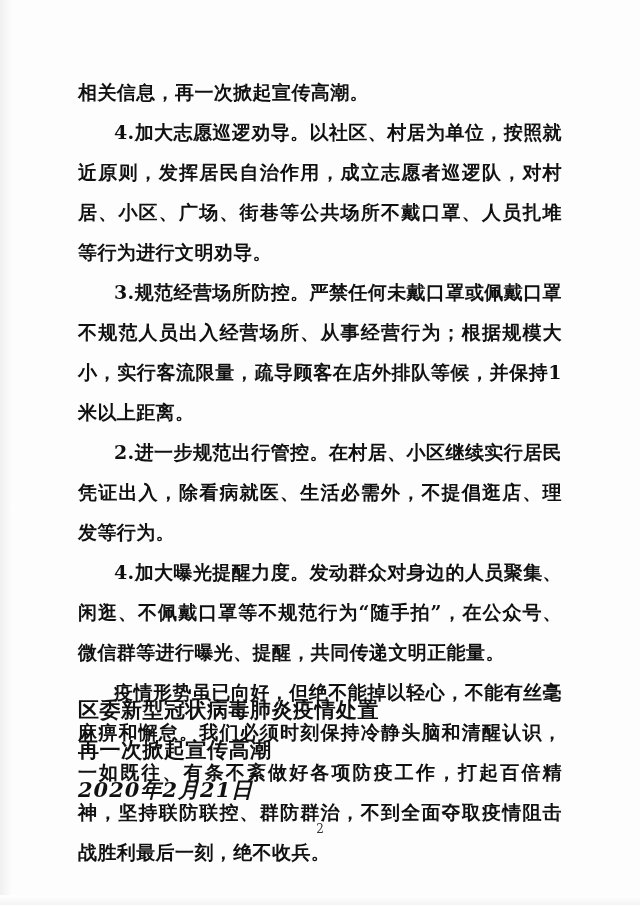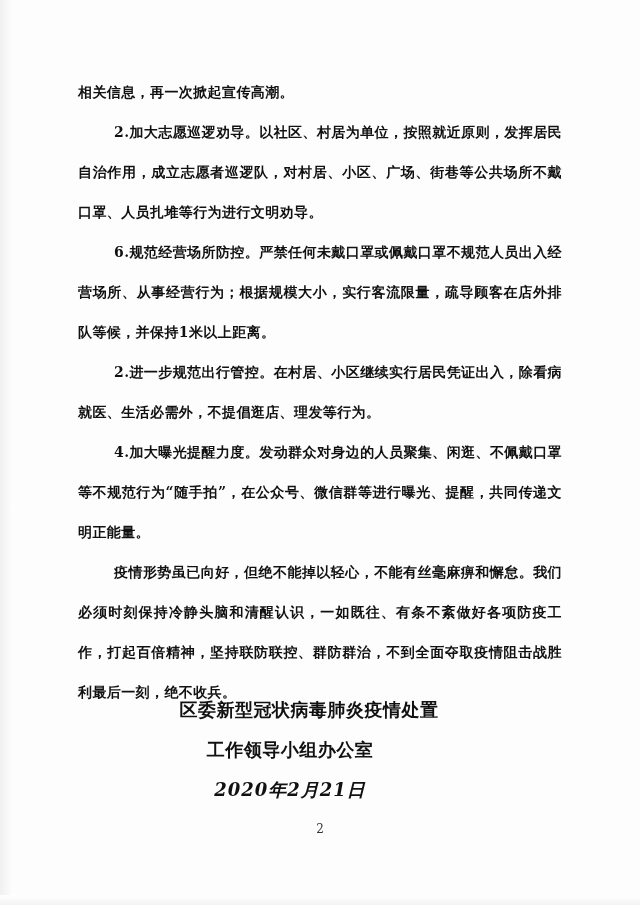--- a/index.html
+++ b/index.html
@@ -21,39 +21,39 @@
     background: #fdfdfd;
     box-sizing: border-box;
   }
   .content {
     position: absolute;
     left: 78px;
     top: 72px;
     width: 484px;
   }
   .para {
-    font-size: 14px;
+    font-size: 19px;
     line-height: 40px;
     letter-spacing: 0.4px;
     text-align: justify;
     text-justify: inter-ideograph;
     margin: 0 0 0 0;
     color: #111111;
     font-weight: 600;
   }
   .para.indent {
     text-indent: 36px;
   }
   .signature {
     position: absolute;
     left: 78px;
     top: 690px;
     width: 484px;
-    text-align: center;
-    font-size: 18px;
+    text-align: left;
+    font-size: 21px;
     line-height: 40px;
     font-weight: 600;
     color: #111111;
   }
   .sig-line {
     display: block;
     padding-right: 22px;
     letter-spacing: 0.5px;
   }
   .sig-line.l2 {
@@ -93,29 +93,29 @@
 </style>
 </head>
 <body>
 
 <div class="page">
 
   <div class="scan-edge-left"></div>
 
   <div class="content">
     <p class="para">相关信息，再一次掀起宣传高潮。</p>
-    <p class="para indent">2.加大志愿巡逻劝导。以社区、村居为单位，按照就近原则，发挥居民自治作用，成立志愿者巡逻队，对村居、小区、广场、街巷等公共场所不戴口罩、人员扎堆等行为进行文明劝导。</p>
-    <p class="para indent">6.规范经营场所防控。严禁任何未戴口罩或佩戴口罩不规范人员出入经营场所、从事经营行为；根据规模大小，实行客流限量，疏导顾客在店外排队等候，并保持1米以上距离。</p>
+    <p class="para indent">4.加大志愿巡逻劝导。以社区、村居为单位，按照就近原则，发挥居民自治作用，成立志愿者巡逻队，对村居、小区、广场、街巷等公共场所不戴口罩、人员扎堆等行为进行文明劝导。</p>
+    <p class="para indent">3.规范经营场所防控。严禁任何未戴口罩或佩戴口罩不规范人员出入经营场所、从事经营行为；根据规模大小，实行客流限量，疏导顾客在店外排队等候，并保持1米以上距离。</p>
     <p class="para indent">2.进一步规范出行管控。在村居、小区继续实行居民凭证出入，除看病就医、生活必需外，不提倡逛店、理发等行为。</p>
     <p class="para indent">4.加大曝光提醒力度。发动群众对身边的人员聚集、闲逛、不佩戴口罩等不规范行为“随手拍”，在公众号、微信群等进行曝光、提醒，共同传递文明正能量。</p>
     <p class="para indent">疫情形势虽已向好，但绝不能掉以轻心，不能有丝毫麻痹和懈怠。我们必须时刻保持冷静头脑和清醒认识，一如既往、有条不紊做好各项防疫工作，打起百倍精神，坚持联防联控、群防群治，不到全面夺取疫情阻击战胜利最后一刻，绝不收兵。</p>
   </div>
 
   <div class="signature">
     <span class="sig-line l1">区委新型冠状病毒肺炎疫情处置</span>
-    <span class="sig-line l2">工作领导小组办公室</span>
+    <span class="sig-line l2">再一次掀起宣传高潮</span>
     <span class="sig-line l3">2020年2月21日</span>
   </div>
 
   <div class="page-number">2</div>
 
   <div class="scan-edge-bottom"></div>
 </div>
 
 </body></html>

